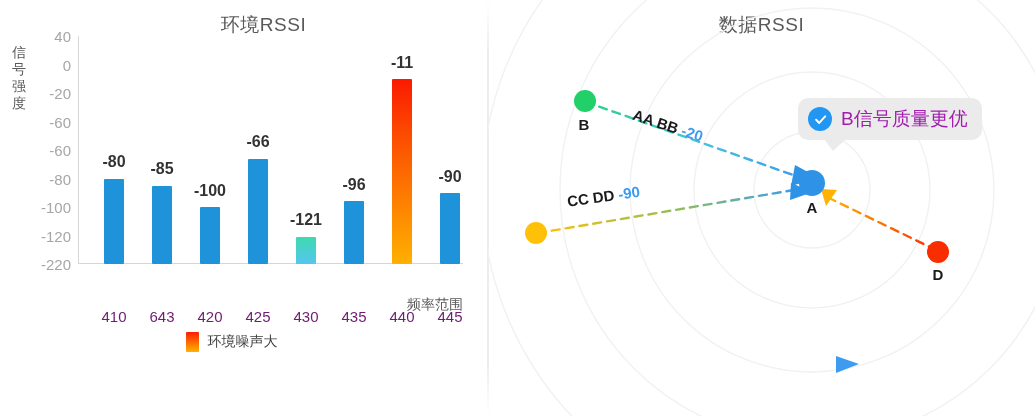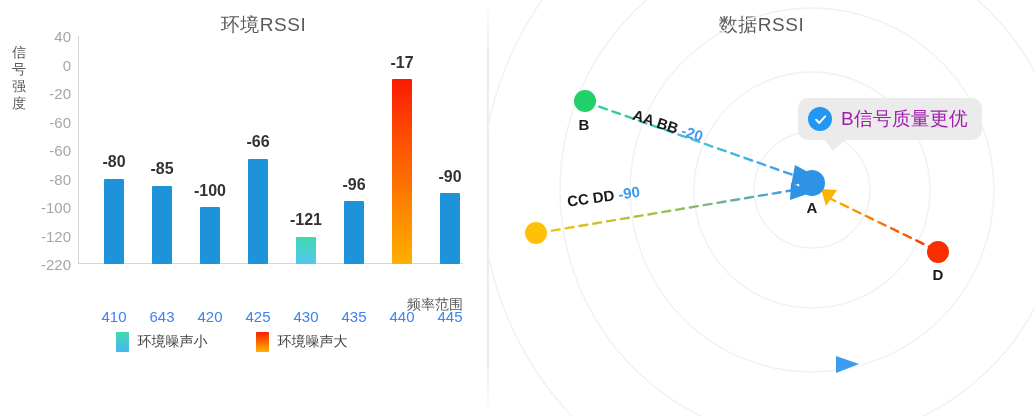--- a/index.html
+++ b/index.html
@@ -56,21 +56,21 @@
     border-radius:1px;
   }
   .barval{
     position:absolute;
     font-size:16px;font-weight:bold;color:#333;
     white-space:nowrap;
     transform:translate(-50%,-100%);
   }
   .xtick{
     position:absolute;top:272px;
-    font-size:15px;color:#3b82f6;
+    font-size:15px;color:#701a75;
     transform:translateX(-50%);
     white-space:nowrap;
   }
   .xlabel{
     position:absolute;left:0;top:296px;width:463px;
     text-align:right;
     font-size:14px;color:#595959;
   }
 
   .legend{
@@ -162,41 +162,37 @@
       <div class="bar" style="left:266px;height:62.7px;background:#1f93da;"></div>
       <div class="bar" style="left:314px;height:185.3px;background:linear-gradient(to bottom,#fa1a00 0%,#fc4800 28%,#fd7a00 62%,#ffb000 100%);"></div>
       <div class="bar" style="left:362px;height:71.3px;background:#1f93da;"></div>
 
       <div class="barval" style="left:36px;top:135px">-80</div>
       <div class="barval" style="left:84px;top:142px">-85</div>
       <div class="barval" style="left:132px;top:164px">-100</div>
       <div class="barval" style="left:180px;top:115px">-66</div>
       <div class="barval" style="left:228px;top:193px">-121</div>
       <div class="barval" style="left:276px;top:158px">-96</div>
-      <div class="barval" style="left:324px;top:36px">-17</div>
+      <div class="barval" style="left:324px;top:36px">-11</div>
       <div class="barval" style="left:372px;top:150px">-90</div>
 
       <div class="xtick" style="left:36px">410</div>
       <div class="xtick" style="left:84px">643</div>
       <div class="xtick" style="left:132px">420</div>
       <div class="xtick" style="left:180px">425</div>
       <div class="xtick" style="left:228px">430</div>
       <div class="xtick" style="left:276px">435</div>
       <div class="xtick" style="left:324px">440</div>
       <div class="xtick" style="left:372px">445</div>
     </div>
 
     <div class="xlabel">频率范围</div>
 
     <div class="legend">
       <div class="legend-item">
-        <span class="legend-swatch" style="background:linear-gradient(to bottom,#3fd9b0,#49b6ef);"></span>
-        <span class="legend-text">环境噪声小</span>
-      </div>
-      <div class="legend-item">
         <span class="legend-swatch" style="background:linear-gradient(to bottom,#fa1e00,#ffb300);"></span>
         <span class="legend-text">环境噪声大</span>
       </div>
     </div>
   </div>
 
   <div class="panel-right">
 
     <div class="r-title">数据RSSI</div>
 

